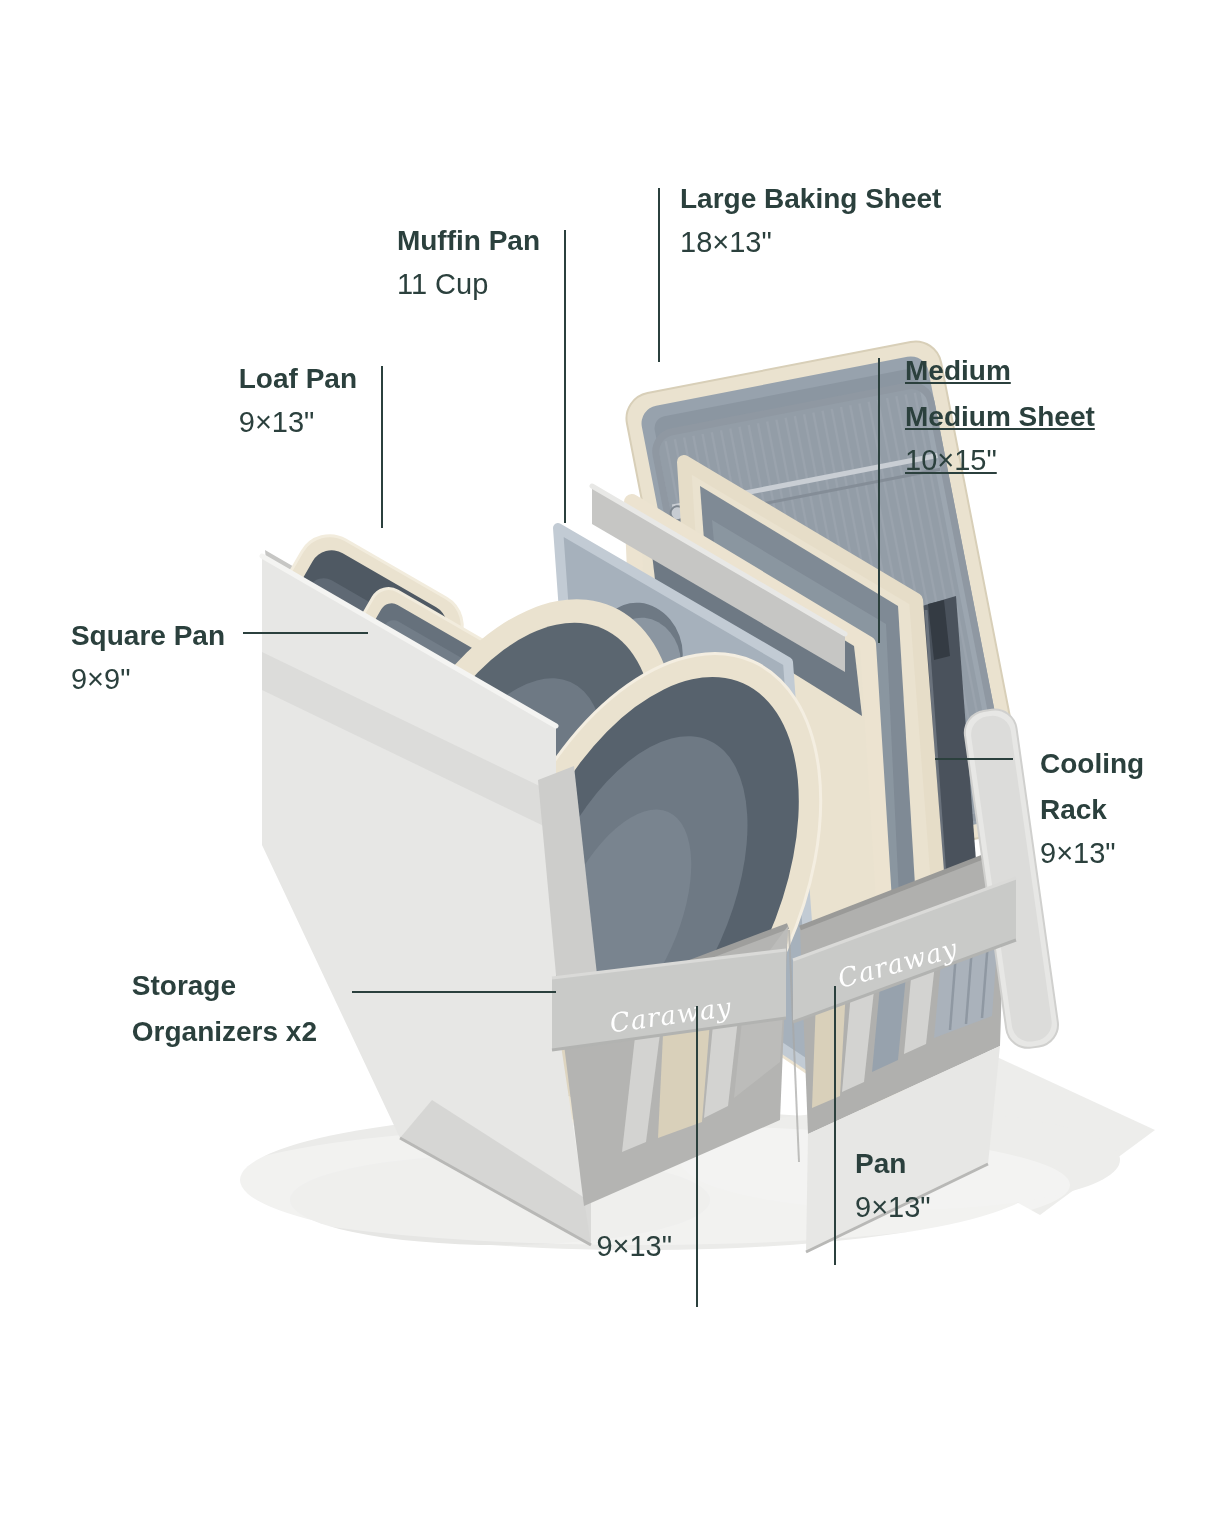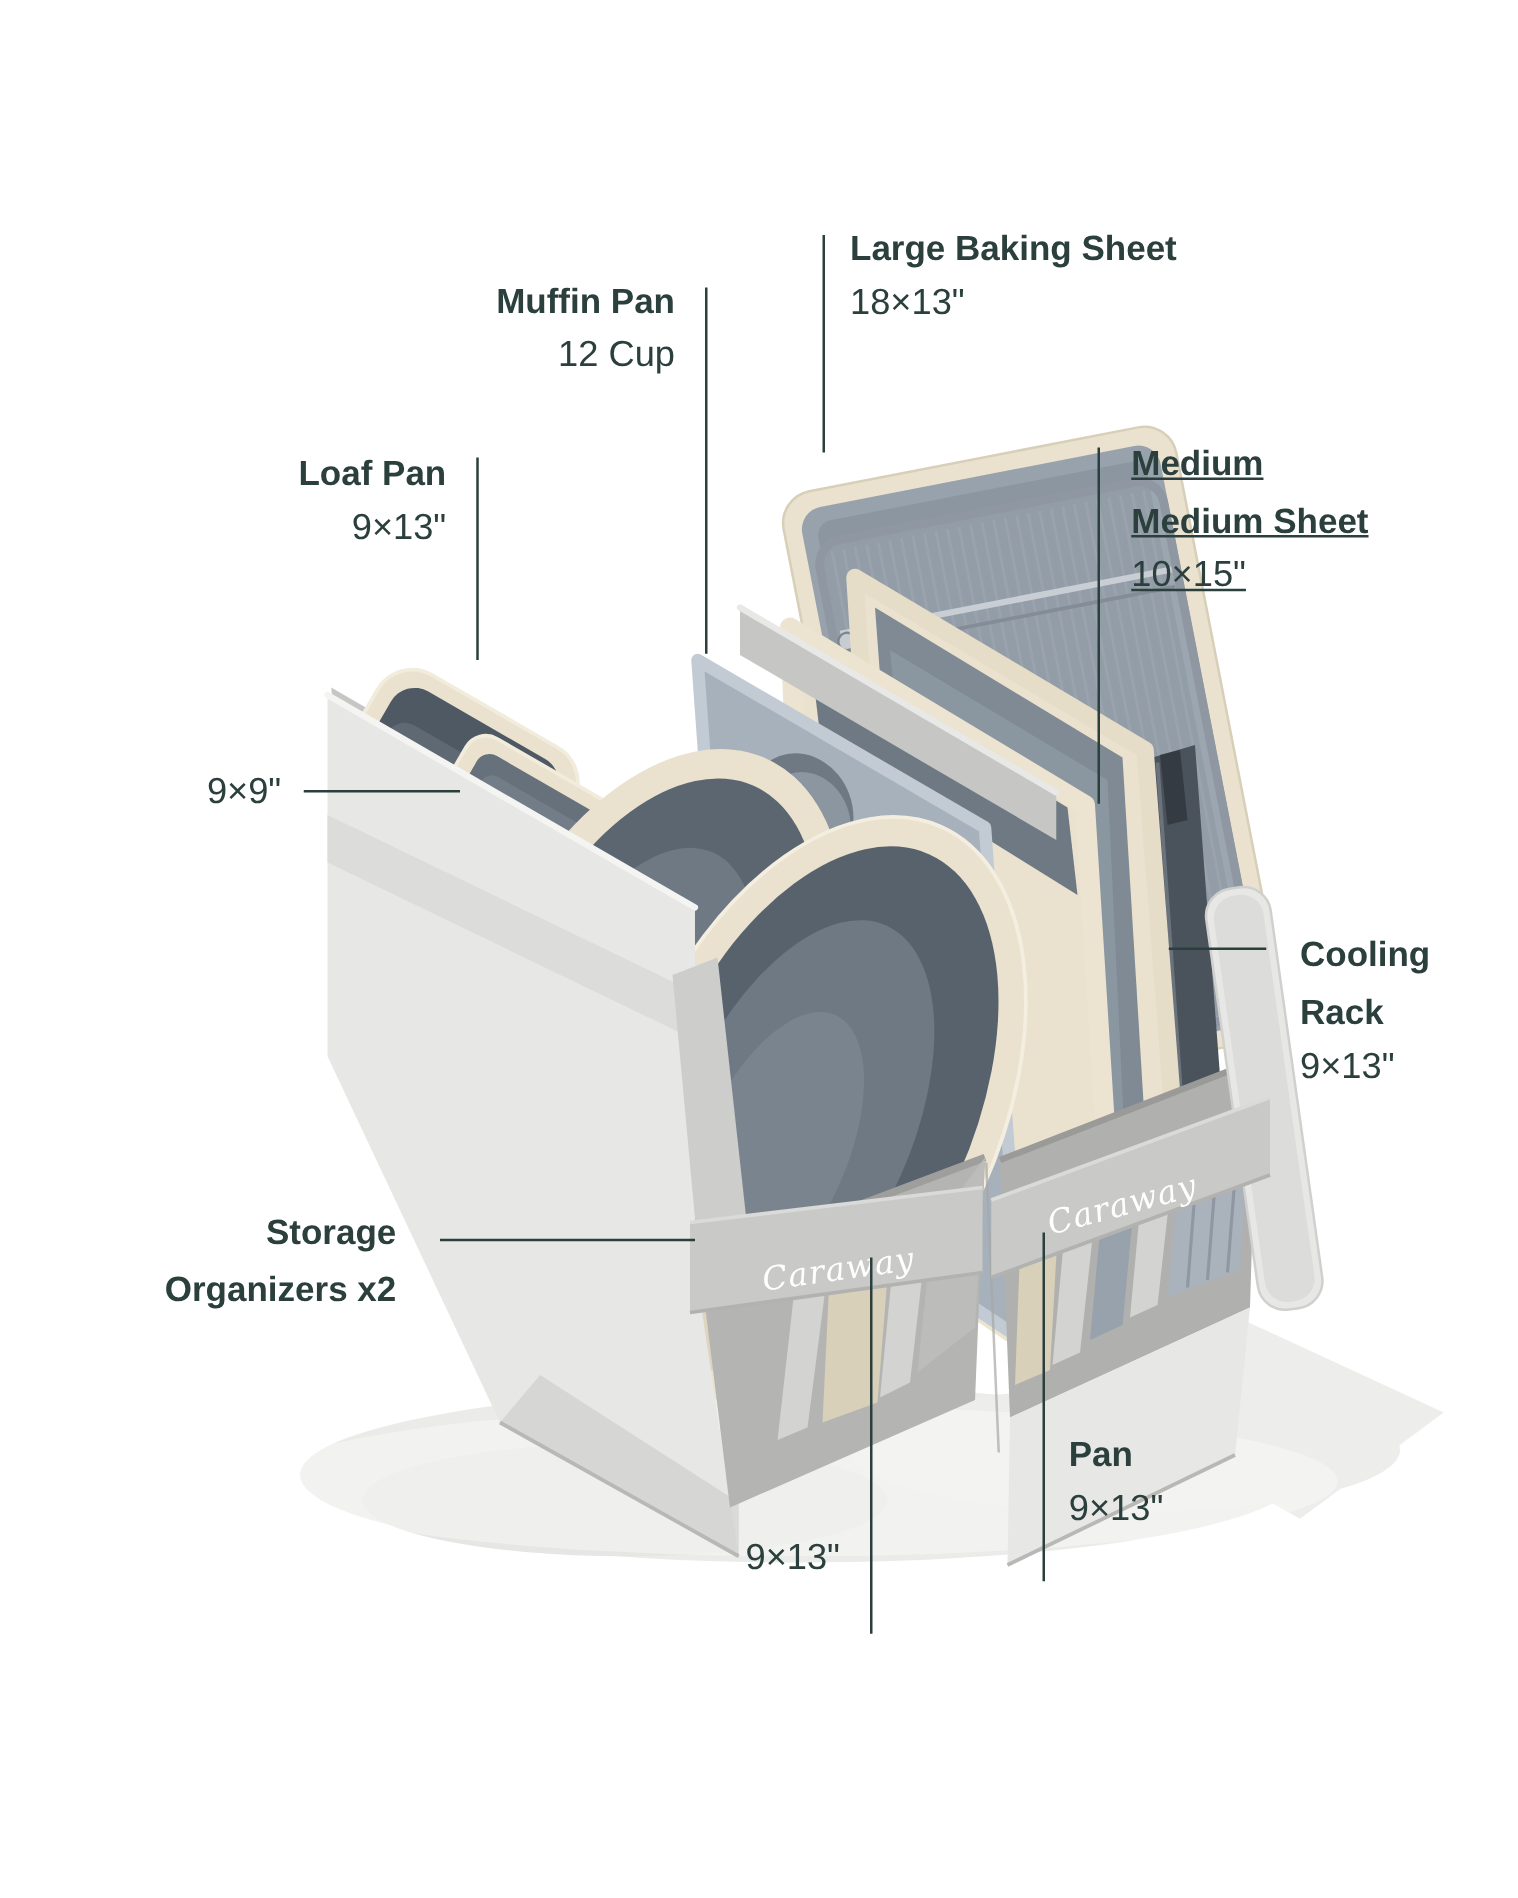--- a/index.html
+++ b/index.html
@@ -9,21 +9,21 @@
     --pan_interior_dark:#57626d; --pan_interior_mid:#6e7984;
     --metal_gray:#97a2ad; --rack_wire:#9aa3ad; --logo_text_color:#ffffff;
   }
   html,body{margin:0;padding:0;background:var(--background);}
   .canvas{position:relative;width:1214px;height:1518px;background:var(--background);
           font-family:"Liberation Sans",sans-serif;overflow:hidden;}
   .scene{position:absolute;left:0;top:0;}
   .label{position:absolute;color:var(--label_text);}
   .label .title{font-weight:700;font-size:28px;line-height:46px;white-space:nowrap;}
   .label .dim{font-weight:400;font-size:29px;line-height:36px;margin-top:2px;white-space:nowrap;}
-  .label.right{text-align:right;}
+  .label.right{text-align:left;}
   .callout{position:absolute;background:var(--callout_line);}
   
   .f-cream{fill:var(--pan_cream);} .f-cream-deep{fill:var(--pan_cream_deep);}
   .f-int-dark{fill:var(--pan_interior_dark);} .f-int-mid{fill:var(--pan_interior_mid);}
   .f-metal{fill:var(--metal_gray);} .f-fab-light{fill:var(--fabric_light);}
   .f-fab-mid{fill:var(--fabric_mid);} .f-fab-dark{fill:var(--fabric_dark);}
   .f-strap{fill:var(--strap);}
   .s-wire{stroke:var(--rack_wire);}
   .logo{font-family:"DejaVu Serif",serif;font-style:italic;font-size:26px;
         fill:var(--logo_text_color);letter-spacing:1px;text-anchor:middle;}
@@ -214,29 +214,30 @@
   <div class="callout" style="left:696px;top:1006px;width:2px;height:301px;"></div>
   <div class="callout" style="left:834px;top:986px;width:2px;height:279px;"></div>
 
   <div class="label" style="left:680px;top:176px;">
     <div class="title">Large Baking Sheet</div>
     <div class="dim">18×13"</div>
   </div>
 
   <div class="label right" style="right:674px;top:218px;">
     <div class="title">Muffin Pan</div>
-    <div class="dim">12 Cup</div>
+    <div class="dim">11 Cup</div>
   </div>
 
   <div class="label right" style="right:857px;top:356px;">
     <div class="title">Loaf Pan</div>
     <div class="dim">9×13"</div>
   </div>
 
   <div class="label right" style="right:989px;top:613px;">
+    <div class="title">Square Pan</div>
     <div class="dim">9×9"</div>
   </div>
 
   <div class="label" style="left:905px;top:348px;text-decoration:underline;">
     <div class="title">Medium</div>
     <div class="title">Medium Sheet</div>
     <div class="dim">10×15"</div>
   </div>
 
   <div class="label" style="left:1040px;top:741px;">

